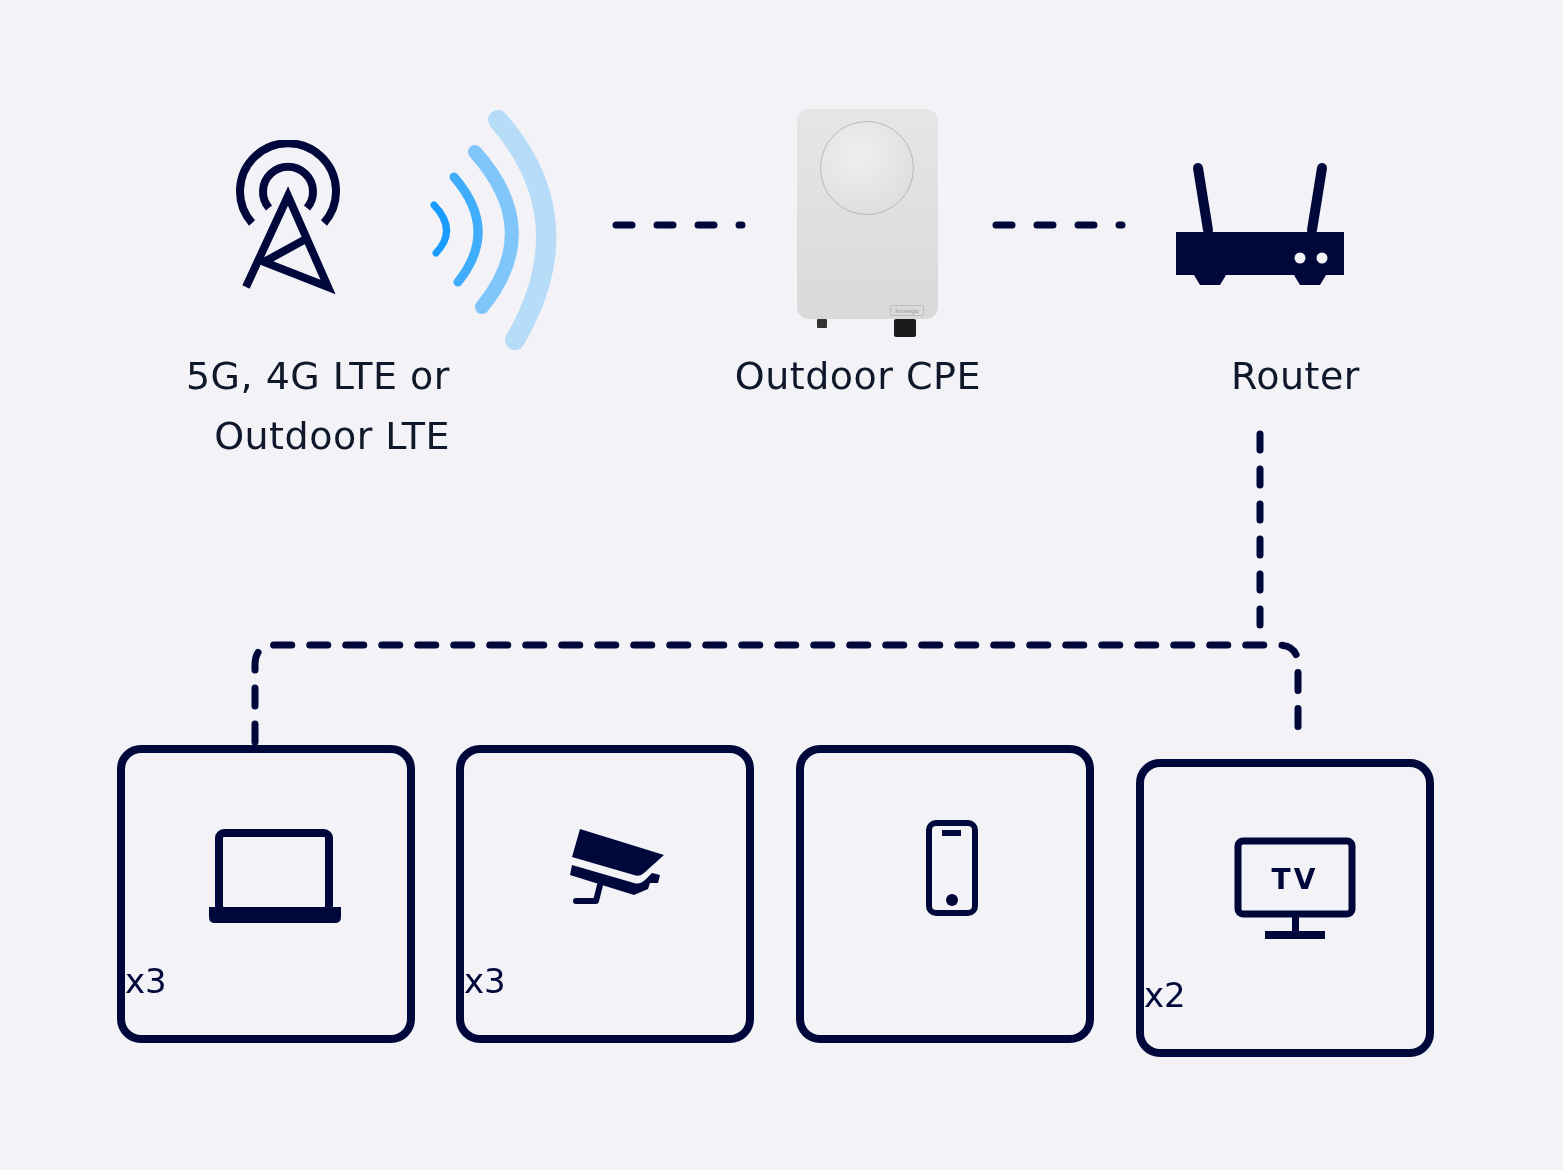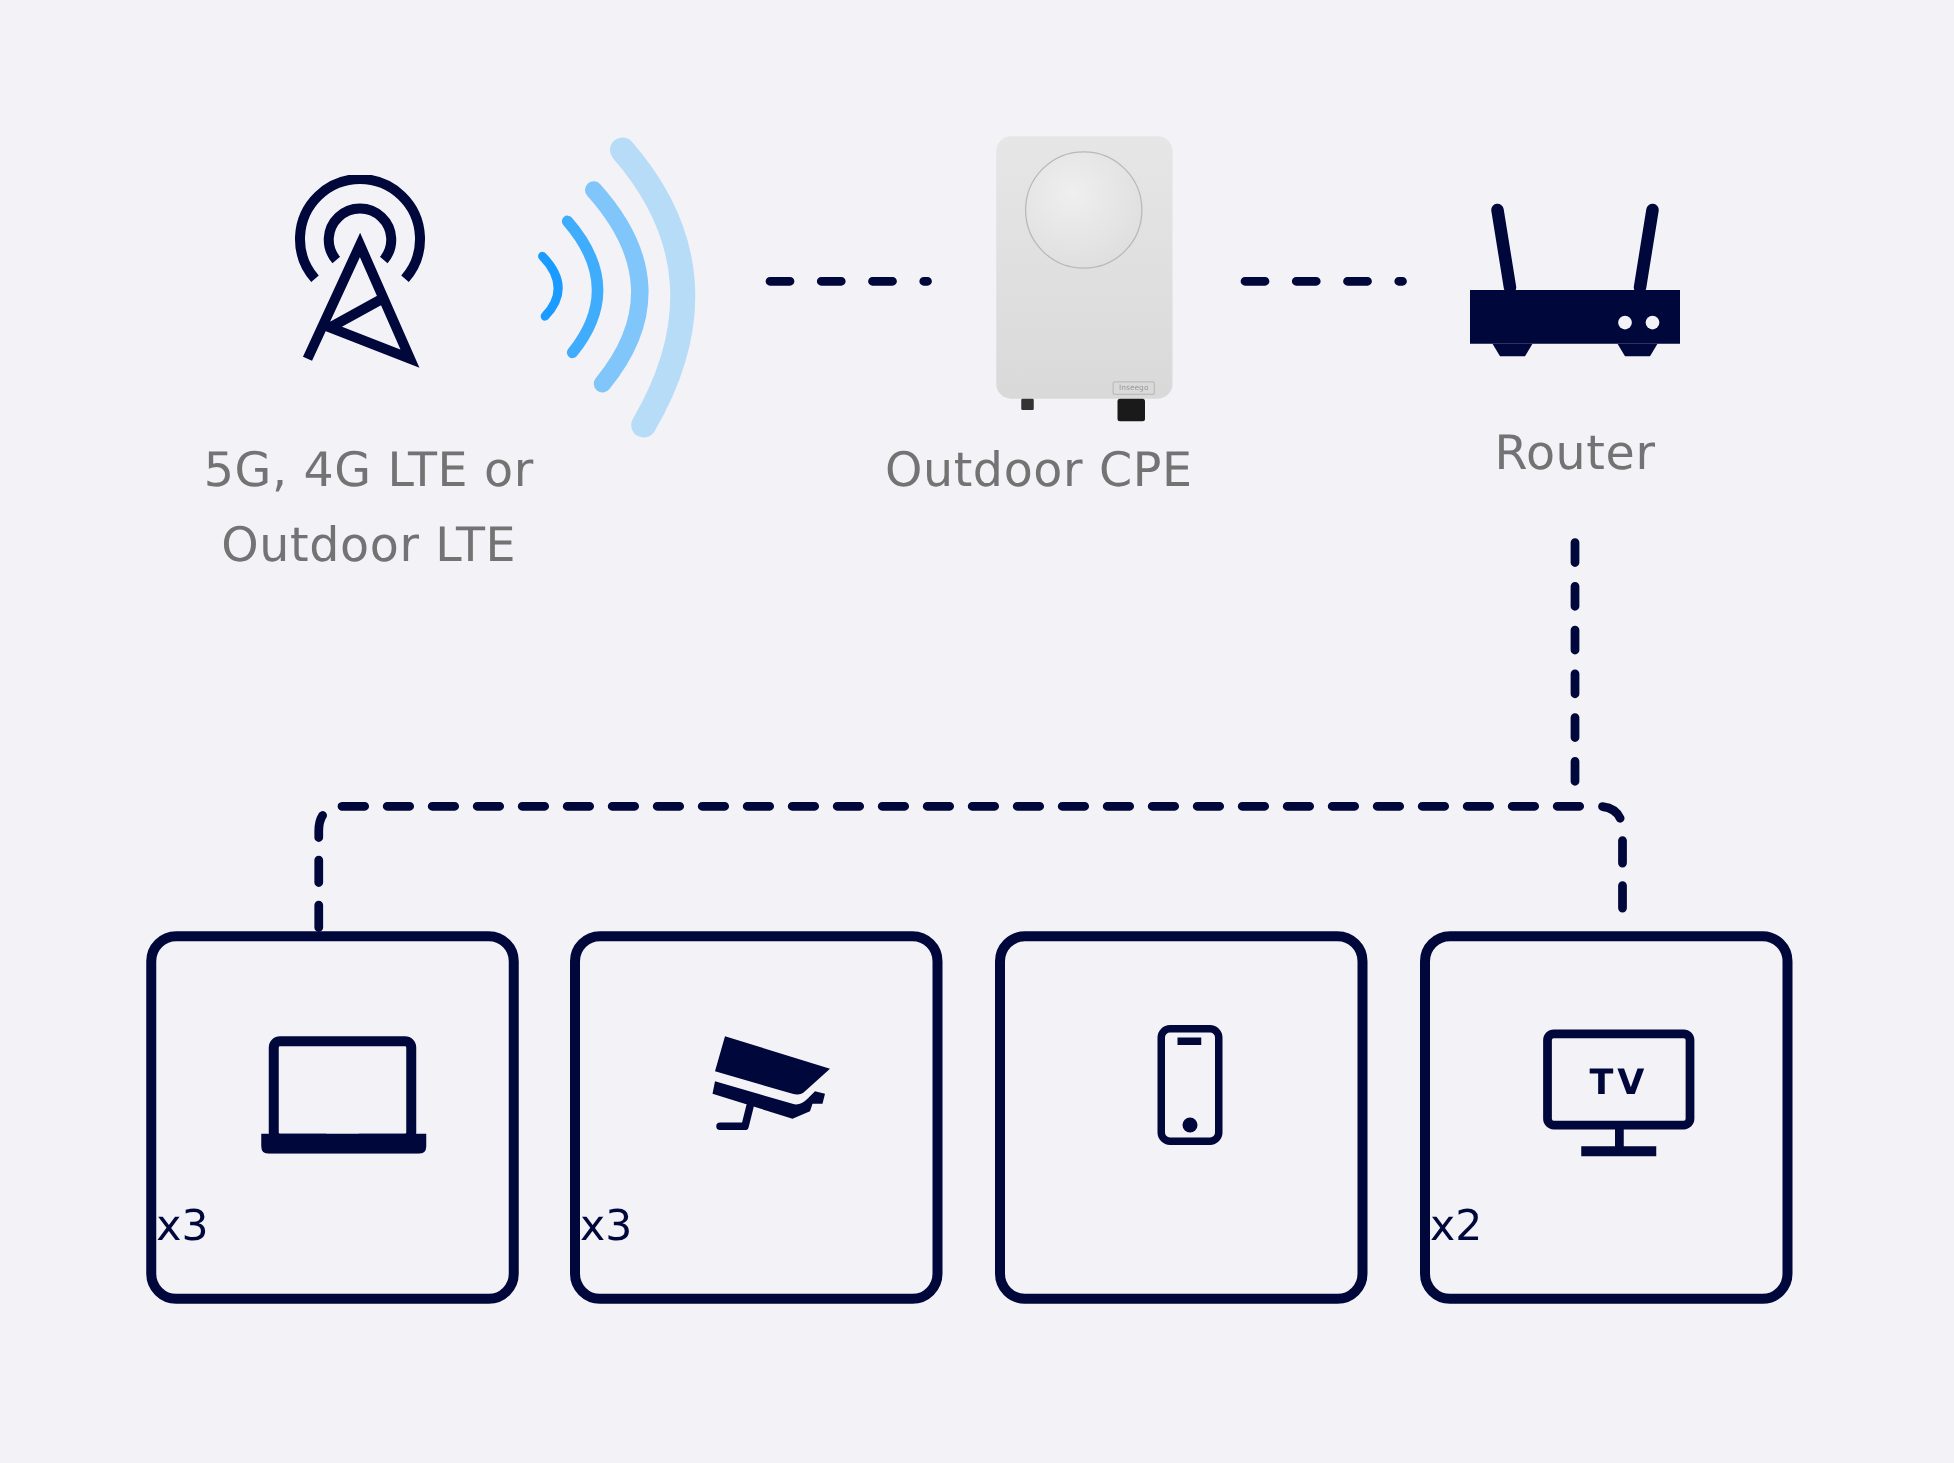--- a/index.html
+++ b/index.html
@@ -9,22 +9,22 @@
       position: relative;
       overflow: hidden;
       font-family: "DejaVu Sans", "Liberation Sans", sans-serif;
       color: #00073a;
     }
     .abs { position: absolute; }
     .label {
       position: absolute;
       font-size: 38px;
       font-weight: 500;
-      color: #737373;
-      text-align: center;
+      color: #0f172a;
+      text-align: right;
       white-space: nowrap;
       letter-spacing: 0.5px;
     }
     .count {
       position: absolute;
       font-size: 34px;
       color: #00073a;
       text-align: left;
       width: 100%;
       left: 0;
@@ -95,21 +95,21 @@
     <path d="M28 8 L38 70" stroke="#00073a" stroke-width="10" stroke-linecap="round"></path>
     <path d="M152 8 L142 70" stroke="#00073a" stroke-width="10" stroke-linecap="round"></path>
     <rect x="6" y="72" width="168" height="43"></rect>
     <path d="M24 115 L56 115 L50 125 L30 125 Z"></path>
     <path d="M124 115 L156 115 L150 125 L130 125 Z"></path>
   </g>
   <circle cx="130" cy="98" r="5.5" fill="#f2f2f7"></circle>
   <circle cx="152" cy="98" r="5.5" fill="#f2f2f7"></circle>
 </svg>
 
-<div class="label" style="left:1160px;top:340px;width:200px;">Router</div>
+<div class="label" style="left:1160px;top:354px;width:200px;">Router</div>
 
 <div class="device-box" style="left:117px;">
   <svg style="left:82px;top:74px" width="136" height="96" viewBox="0 0 136 96">
     <rect x="12" y="6" width="110" height="78" rx="5" fill="none" stroke="#00073a" stroke-width="8"></rect>
     <path d="M2 80 L54 80 L54 83 L80 83 L80 80 L134 80 L134 90 Q134 96 128 96 L8 96 Q2 96 2 90 Z" fill="#00073a"></path>
   </svg>
   <div class="count">x3</div>
 </div>
 
 <div class="device-box" style="left:456px;">
@@ -122,21 +122,21 @@
 </div>
 
 <div class="device-box" style="left:796px;">
   <svg style="left:118px;top:65px" width="60" height="100" viewBox="0 0 60 100">
     <rect x="7" y="5" width="46" height="90" rx="7" fill="none" stroke="#00073a" stroke-width="6"></rect>
     <rect x="20" y="12" width="19" height="6" fill="#00073a"></rect>
     <circle cx="30" cy="82" r="6" fill="#00073a"></circle>
   </svg>
 </div>
 
-<div class="device-box" style="left:1136px;">
+<div class="device-box" style="left:1136px;margin-top:14px;">
   <svg style="left:84px;top:66px" width="130" height="112" viewBox="0 0 130 112">
     <rect x="10" y="8" width="114" height="73" rx="5" fill="none" stroke="#00073a" stroke-width="7"></rect>
     <rect x="64" y="84" width="7" height="16" fill="#00073a"></rect>
     <rect x="37" y="98" width="60" height="8" fill="#00073a"></rect>
     <text x="67" y="56" text-anchor="middle" font-family="'DejaVu Sans', sans-serif" font-weight="bold" font-size="28" fill="#00073a" letter-spacing="3">TV</text>
   </svg>
   <div class="count">x2</div>
 </div>
 
 </body></html>

